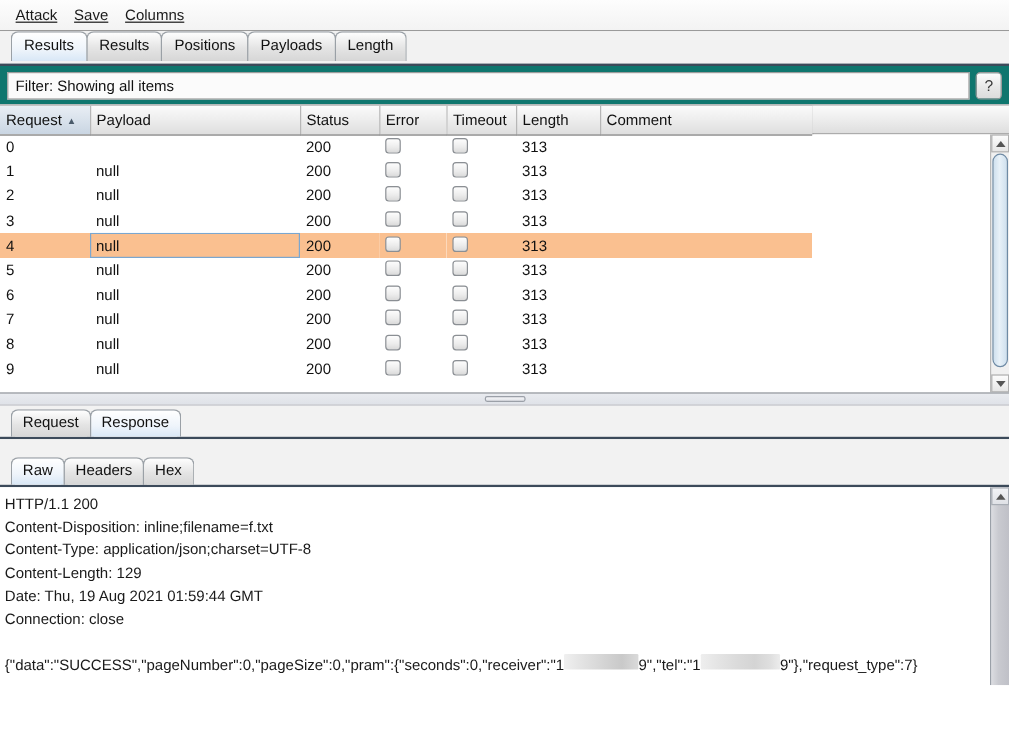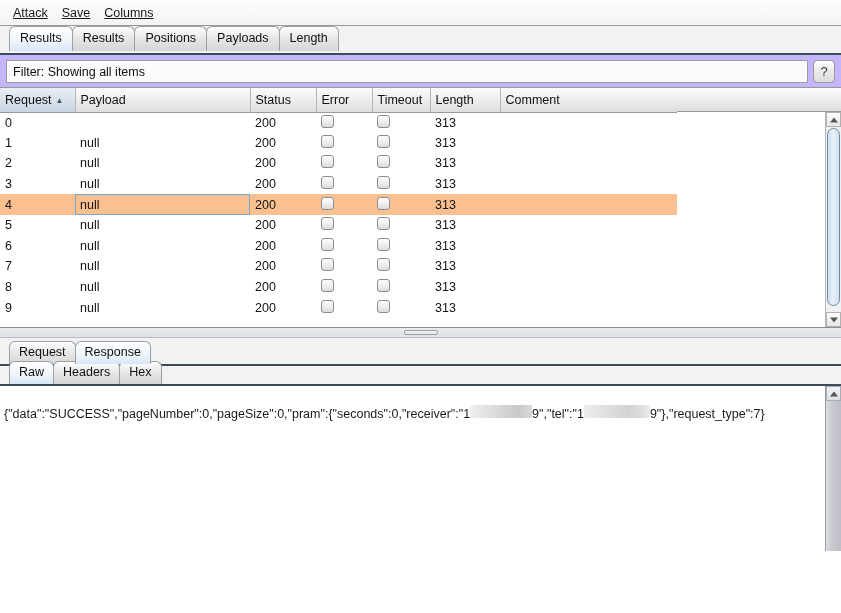--- a/index.html
+++ b/index.html
@@ -63,21 +63,21 @@
   .tab.sel {
     background: linear-gradient(to bottom, #ffffff 0%, #eef4fb 60%, #d8e7f6 100%);
     z-index: 3;
     font-weight: normal;
   }
 
   
   .filterrow {
     position: relative;
     height: 32px;
-    background: #c4b5fd;
+    background: #0f766e;
     padding: 5px 6px 4px 6px;
     box-sizing: border-box;
     display: flex;
     align-items: center;
   }
   .filterbox {
     flex: 1;
     height: 23px;
     line-height: 22px;
     background: #fbfbfb;
@@ -256,21 +256,21 @@
   .msgtabstrip {
     height: 28px;
     background: #f2f2f2;
     display: flex;
     align-items: flex-end;
     padding-left: 9px;
     box-sizing: border-box;
     border-bottom: 2px solid #3c4a5a;
   }
   .msgtabstrip2 {
-    height: 20px;
+    height: 40px;
     background: #f2f2f2;
     display: flex;
     align-items: flex-end;
     padding-left: 9px;
     box-sizing: border-box;
     border-bottom: 2px solid #3c4a5a;
   }
   .tab.small {
     height: 22px;
     line-height: 21px;
@@ -492,20 +492,26 @@
   <div class="tab small sel">Response</div>
 </div>
 
 <div class="msgtabstrip2">
   <div class="tab small sel">Raw</div>
   <div class="tab small">Headers</div>
   <div class="tab small">Hex</div>
 </div>
 
 <div class="respwrap">
+  <div class="resptext">HTTP/1.1 200
+Content-Disposition: inline;filename=f.txt
+Content-Type: application/json;charset=UTF-8
+Content-Length: 129
+Date: Thu, 19 Aug 2021 01:59:44 GMT
+Connection: close</div>
   <div class="bodyline">
     <span style="padding-left:4px">{"data":"SUCCESS","pageNumber":0,"pageSize":0,"pram":{"seconds":0,"receiver":"1</span>
     <span class="redact"></span>
     <span>9","tel":"1</span>
     <span class="redact2"></span>
     <span>9"},"request_type":7}</span>
   </div>
   <div class="respscroll">
     <div class="arrow">
         <span class="tri up"></span>

